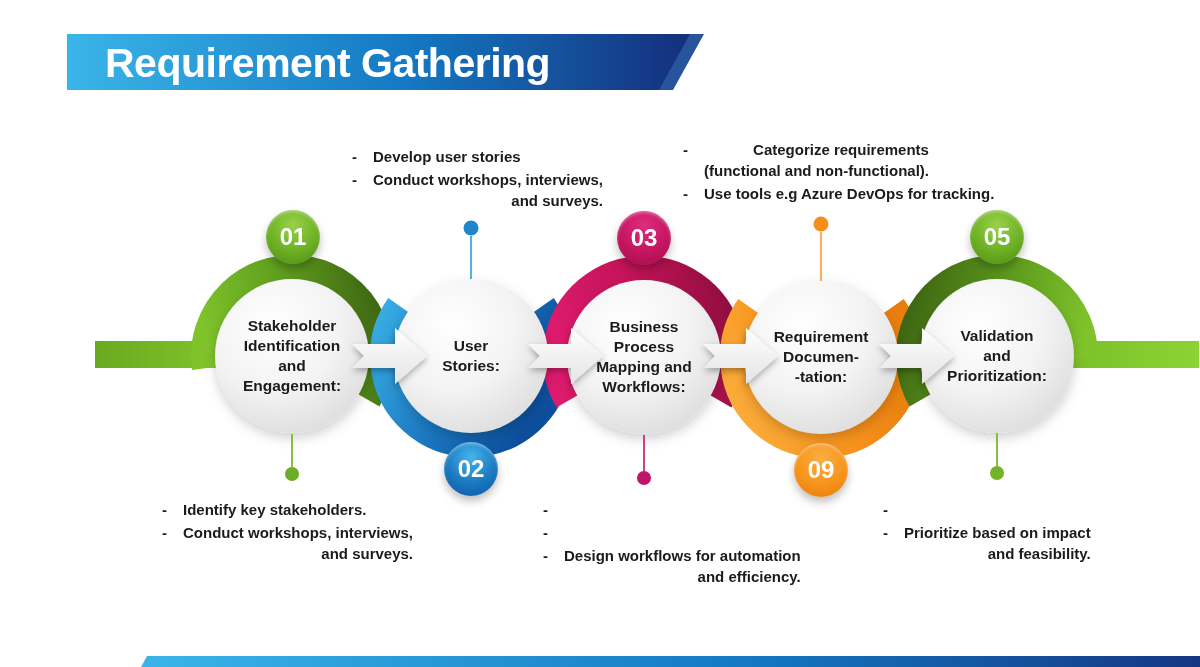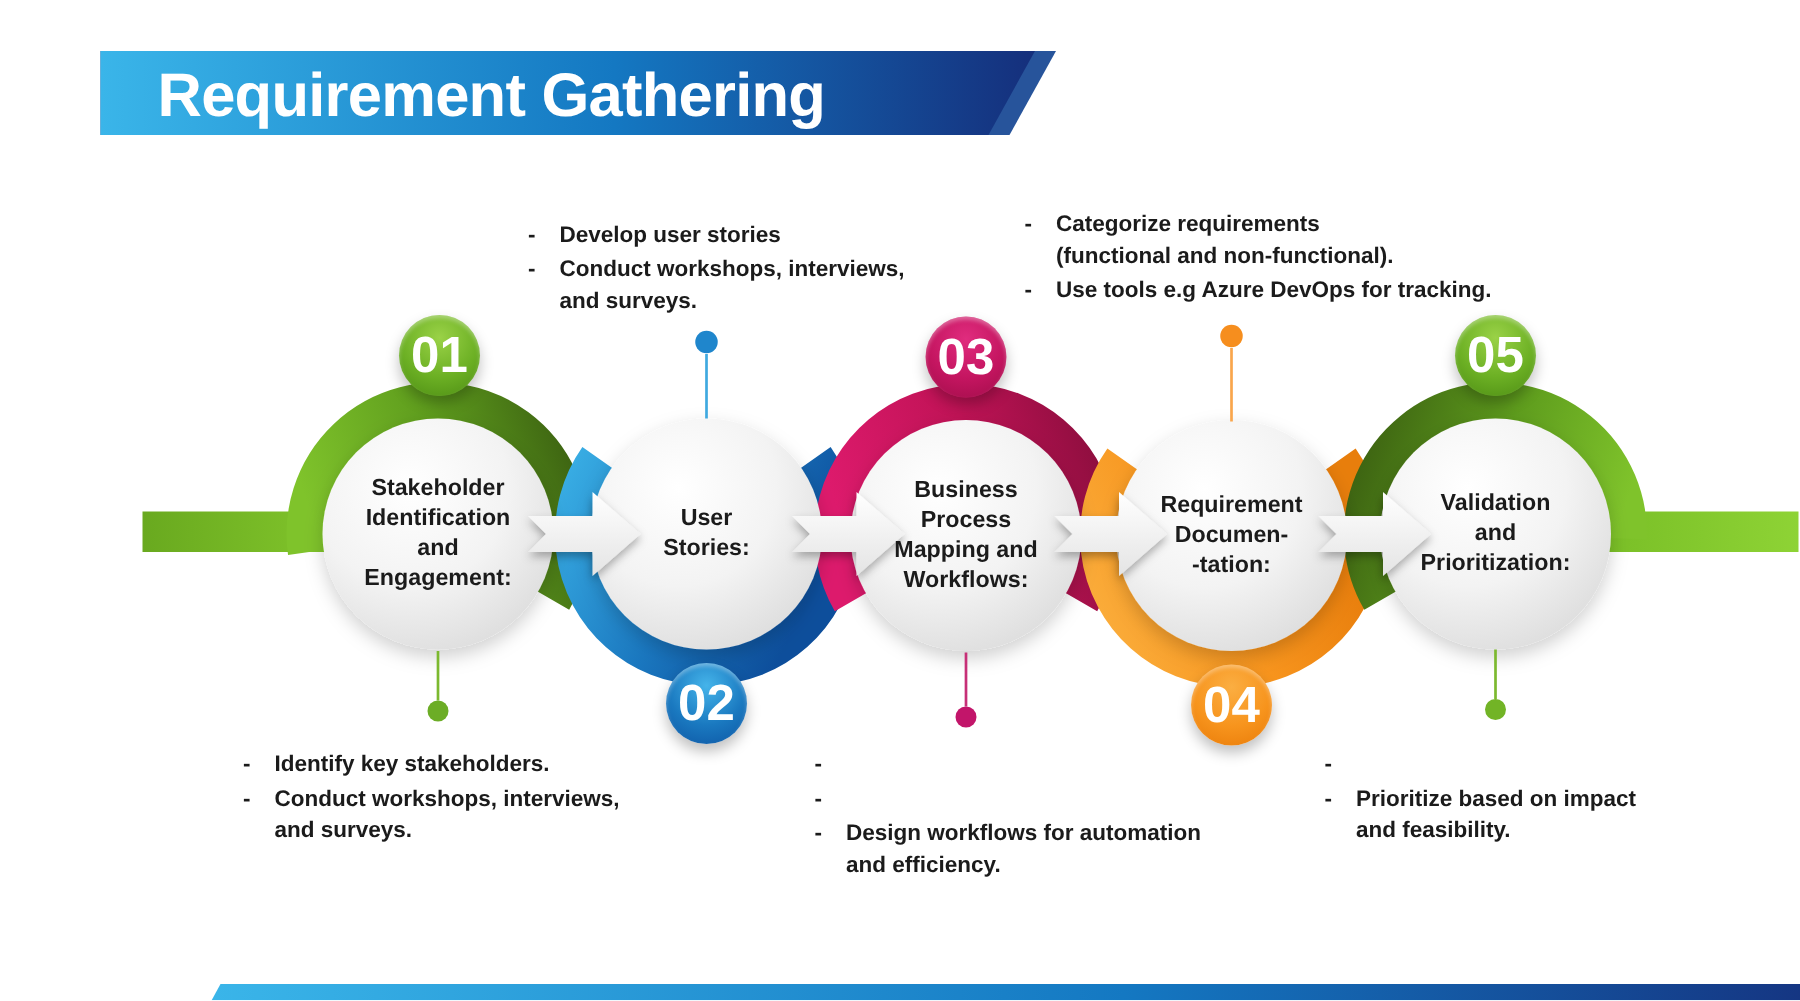--- a/index.html
+++ b/index.html
@@ -23,33 +23,33 @@
   }
   .cl1{left:159px;top:286px;}
   .cl2{left:338px;top:286px;}
   .cl3{left:511px;top:287px;}
   .cl4{left:688px;top:287px;}
   .cl5{left:864px;top:286px;}
   
   .badge{
     position:absolute;width:54px;height:54px;border-radius:50%;
     display:flex;align-items:center;justify-content:center;
-    font-size:34px;font-weight:700;color:#ffffff;
+    font-size:24px;font-weight:700;color:#ffffff;
     box-shadow:0 5px 9px rgba(0,0,0,0.25), inset 0 2px 3px rgba(255,255,255,0.35);
   }
   .b1{left:219px;top:210px;background:radial-gradient(circle at 50% 28%, #9ad247 0%, #6cb024 55%, #4c8c13 100%);}
   .b2{left:397px;top:442px;background:radial-gradient(circle at 50% 28%, #45b4ea 0%, #1a79c0 55%, #0d55a3 100%);}
   .b3{left:570px;top:211px;background:radial-gradient(circle at 50% 28%, #e02c7e 0%, #c41560 55%, #a00d49 100%);}
   .b4{left:747px;top:443px;background:radial-gradient(circle at 50% 28%, #fbae42 0%, #f7941d 55%, #e87a07 100%);}
   .b5{left:923px;top:210px;background:radial-gradient(circle at 50% 28%, #9ad247 0%, #6cb024 55%, #4c8c13 100%);}
   
   .bullet-group{position:absolute;color:#1b1b1b;}
   .bullet-item{display:flex;gap:10px;margin-bottom:2px;font-size:15px;font-weight:600;line-height:21px;}
   .bullet-dash{flex:0 0 auto;width:11px;text-align:left;}
-  .bullet-text{white-space:pre-line;}
+  .bullet-text{white-space:pre-line;text-align:right;}
   .bg0{left:305px;top:146px;width:290px;}
   .bg1{left:636px;top:139px;width:330px;}
   .bg2{left:115px;top:499px;width:290px;}
   .bg3{left:496px;top:499px;width:300px;}
   .bg4{left:836px;top:499px;width:280px;}
 </style>
 </head>
 <body>
 
 <div id="canvas">
@@ -151,21 +151,21 @@
     <circle cx="950" cy="473" r="7" fill="#72B426"></circle>
 
     <polygon points="100,656 1200,656 1200,667 94,667" fill="url(#bannerGrad)"></polygon>
   </svg>
 
   <div class="page-title">Requirement Gathering</div>
 
   <div class="badge b1">01</div>
   <div class="badge b2">02</div>
   <div class="badge b3">03</div>
-  <div class="badge b4">04</div>
+  <div class="badge b4">09</div>
   <div class="badge b5">05</div>
 
   <div class="circle-label cl1">Stakeholder
 Identification
 and
 Engagement:</div>
   <div class="circle-label cl2">User
 Stories:</div>
   <div class="circle-label cl3">Business
 Process

